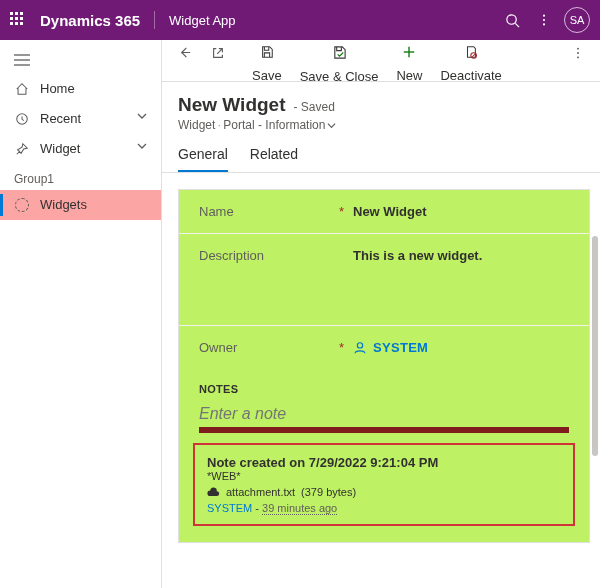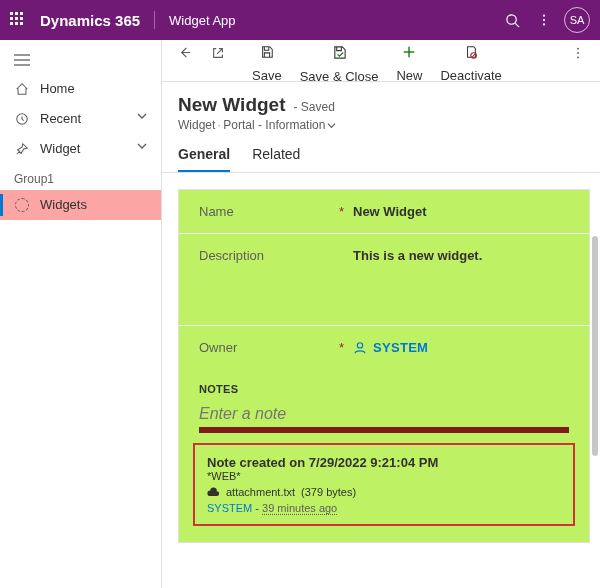--- a/index.html
+++ b/index.html
@@ -35,21 +35,21 @@
   
   .header { padding: 12px 16px 0; }
   .title { display: flex; align-items: baseline; gap: 8px; }
   .title h1 { font-size: 19px; font-weight: 600; }
   .saved { color: #605e5c; font-size: 12px; }
   .sub { display: flex; align-items: center; gap: 2px; color: #605e5c; font-size: 12px; margin-top: 2px; }
   .sub .dot { color: #a19f9d; }
   
   .tabs { display: flex; gap: 22px; padding: 14px 16px 0; border-bottom: 1px solid #e1dfdd; }
   .tab { padding: 0 0 8px; font-size: 14px; color: #323130; cursor: pointer; border-bottom: 2px solid transparent; }
-  .tab.active { font-weight: 700; border-bottom-color: #0078d4; }
+  .tab.active { font-weight: 400; border-bottom-color: #0078d4; }
   
   .formwrap { padding: 16px 10px 16px 16px; overflow: auto; flex: 1; }
   .card { border: 1px solid #e1dfdd; background: #bef264; padding: 0; }
   .row { display: flex; align-items: flex-start; padding: 14px 20px; }
   .row + .row { border-top: 1px solid #f3f2f1; }
   .row.tall { min-height: 92px; }
   .lbl { width: 140px; color: #605e5c; font-size: 13px; display: flex; align-items: center; gap: 4px; }
   .req { color: #a4262c; }
   .val { font-size: 13px; font-weight: 600; color: #323130; }
   .ownerlink { color: #0078d4; font-weight: 700; display: inline-flex; align-items: center; gap: 6px; letter-spacing: .3px; }

